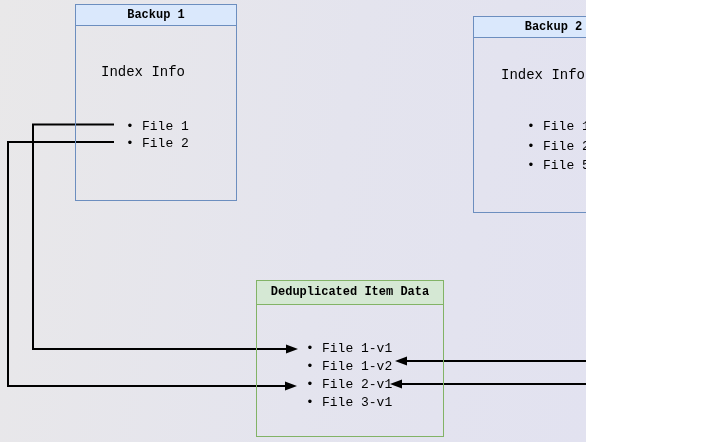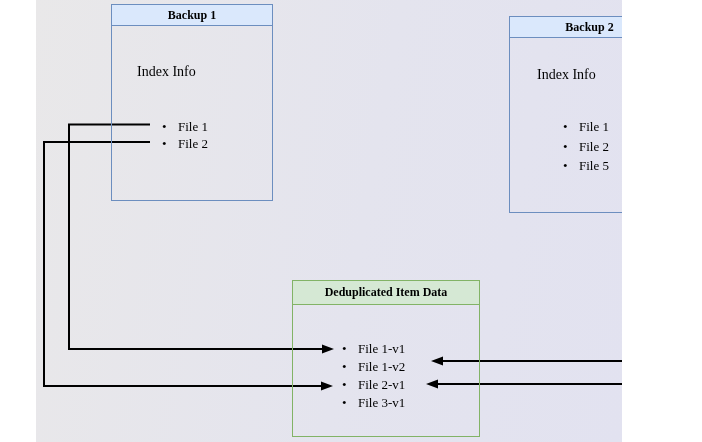--- a/index.html
+++ b/index.html
@@ -1,24 +1,23 @@
 <!DOCTYPE html>
 <html><head>
 <meta charset="utf-8">
 <style>
   html, body { margin: 0; padding: 0; }
   .canvas {
     position: relative;
     width: 586px;
     height: 442px;
     background: linear-gradient(100deg, #e9e8e9 0%, #e4e4ee 55%, #e2e2f0 100%);
-    font-family: Liberation Serif, serif;
+    font-family: Liberation Mono, monospace;
     color: #000;
     overflow: hidden;
-    margin-left: 36px;
   }
   .arrow-layer {
     position: absolute;
     left: 0; top: 0;
     pointer-events: none;
   }
   .box {
     position: absolute;
     border: 1px solid;
     box-sizing: border-box;

